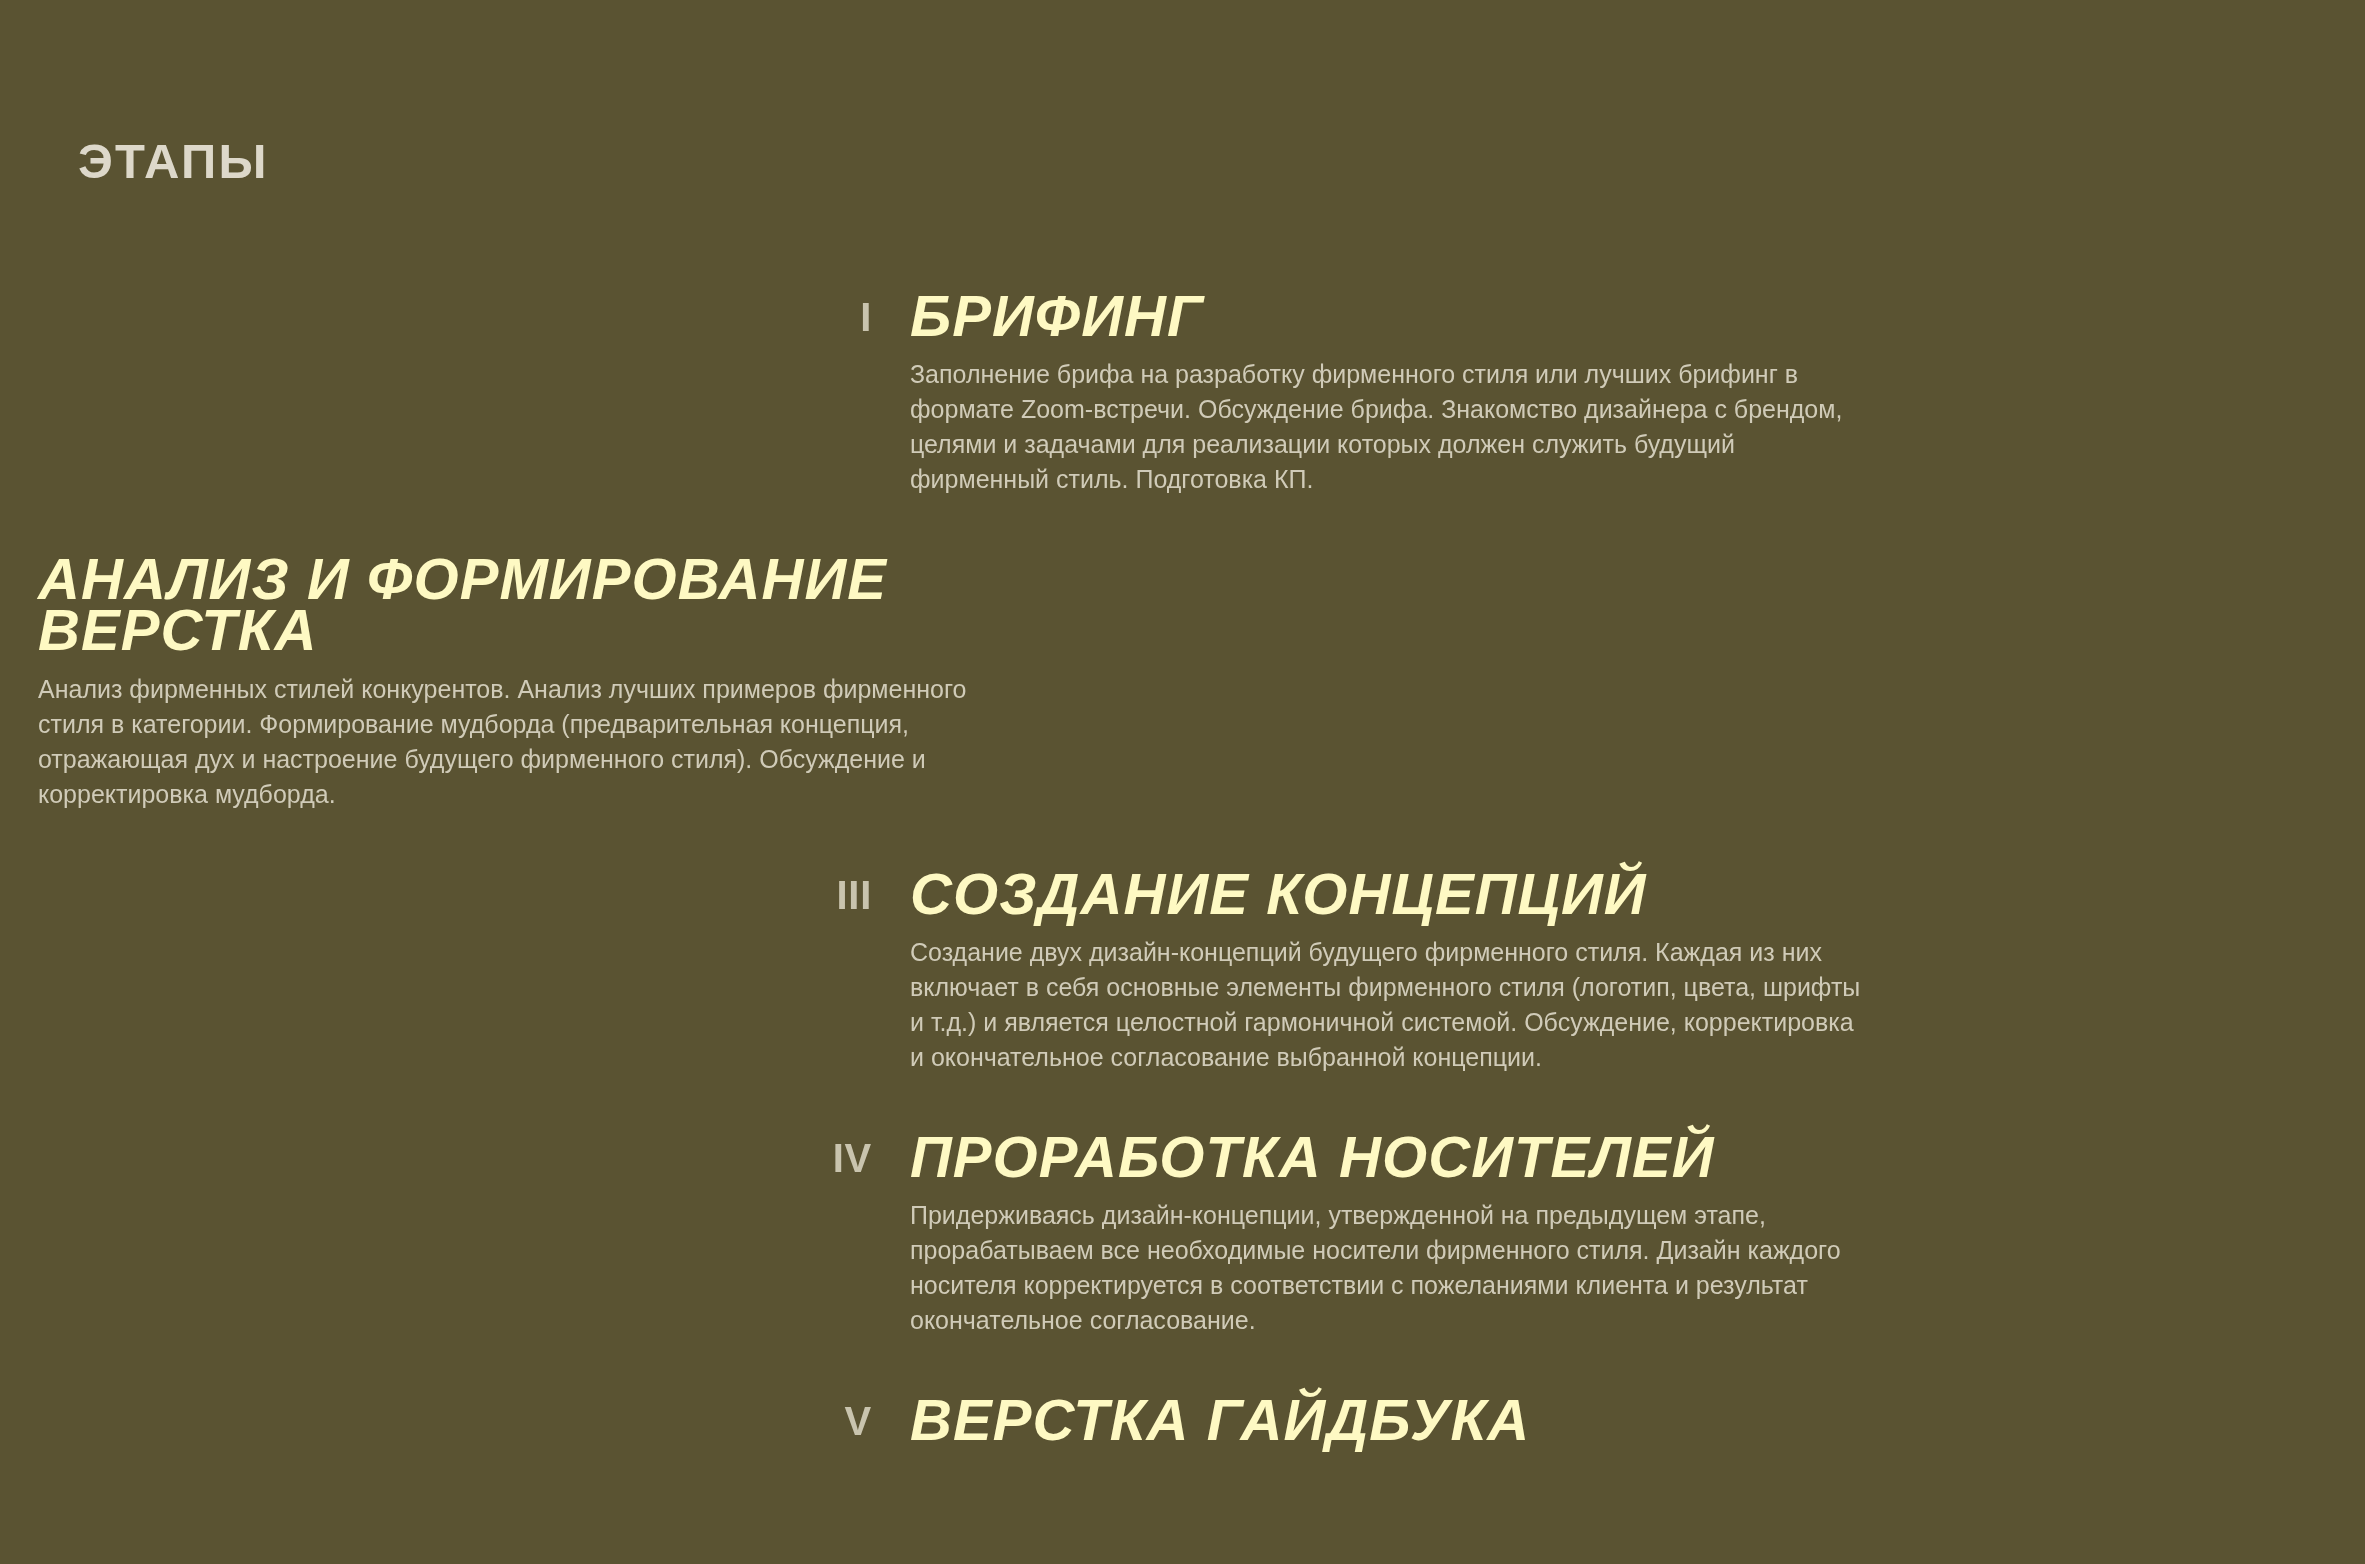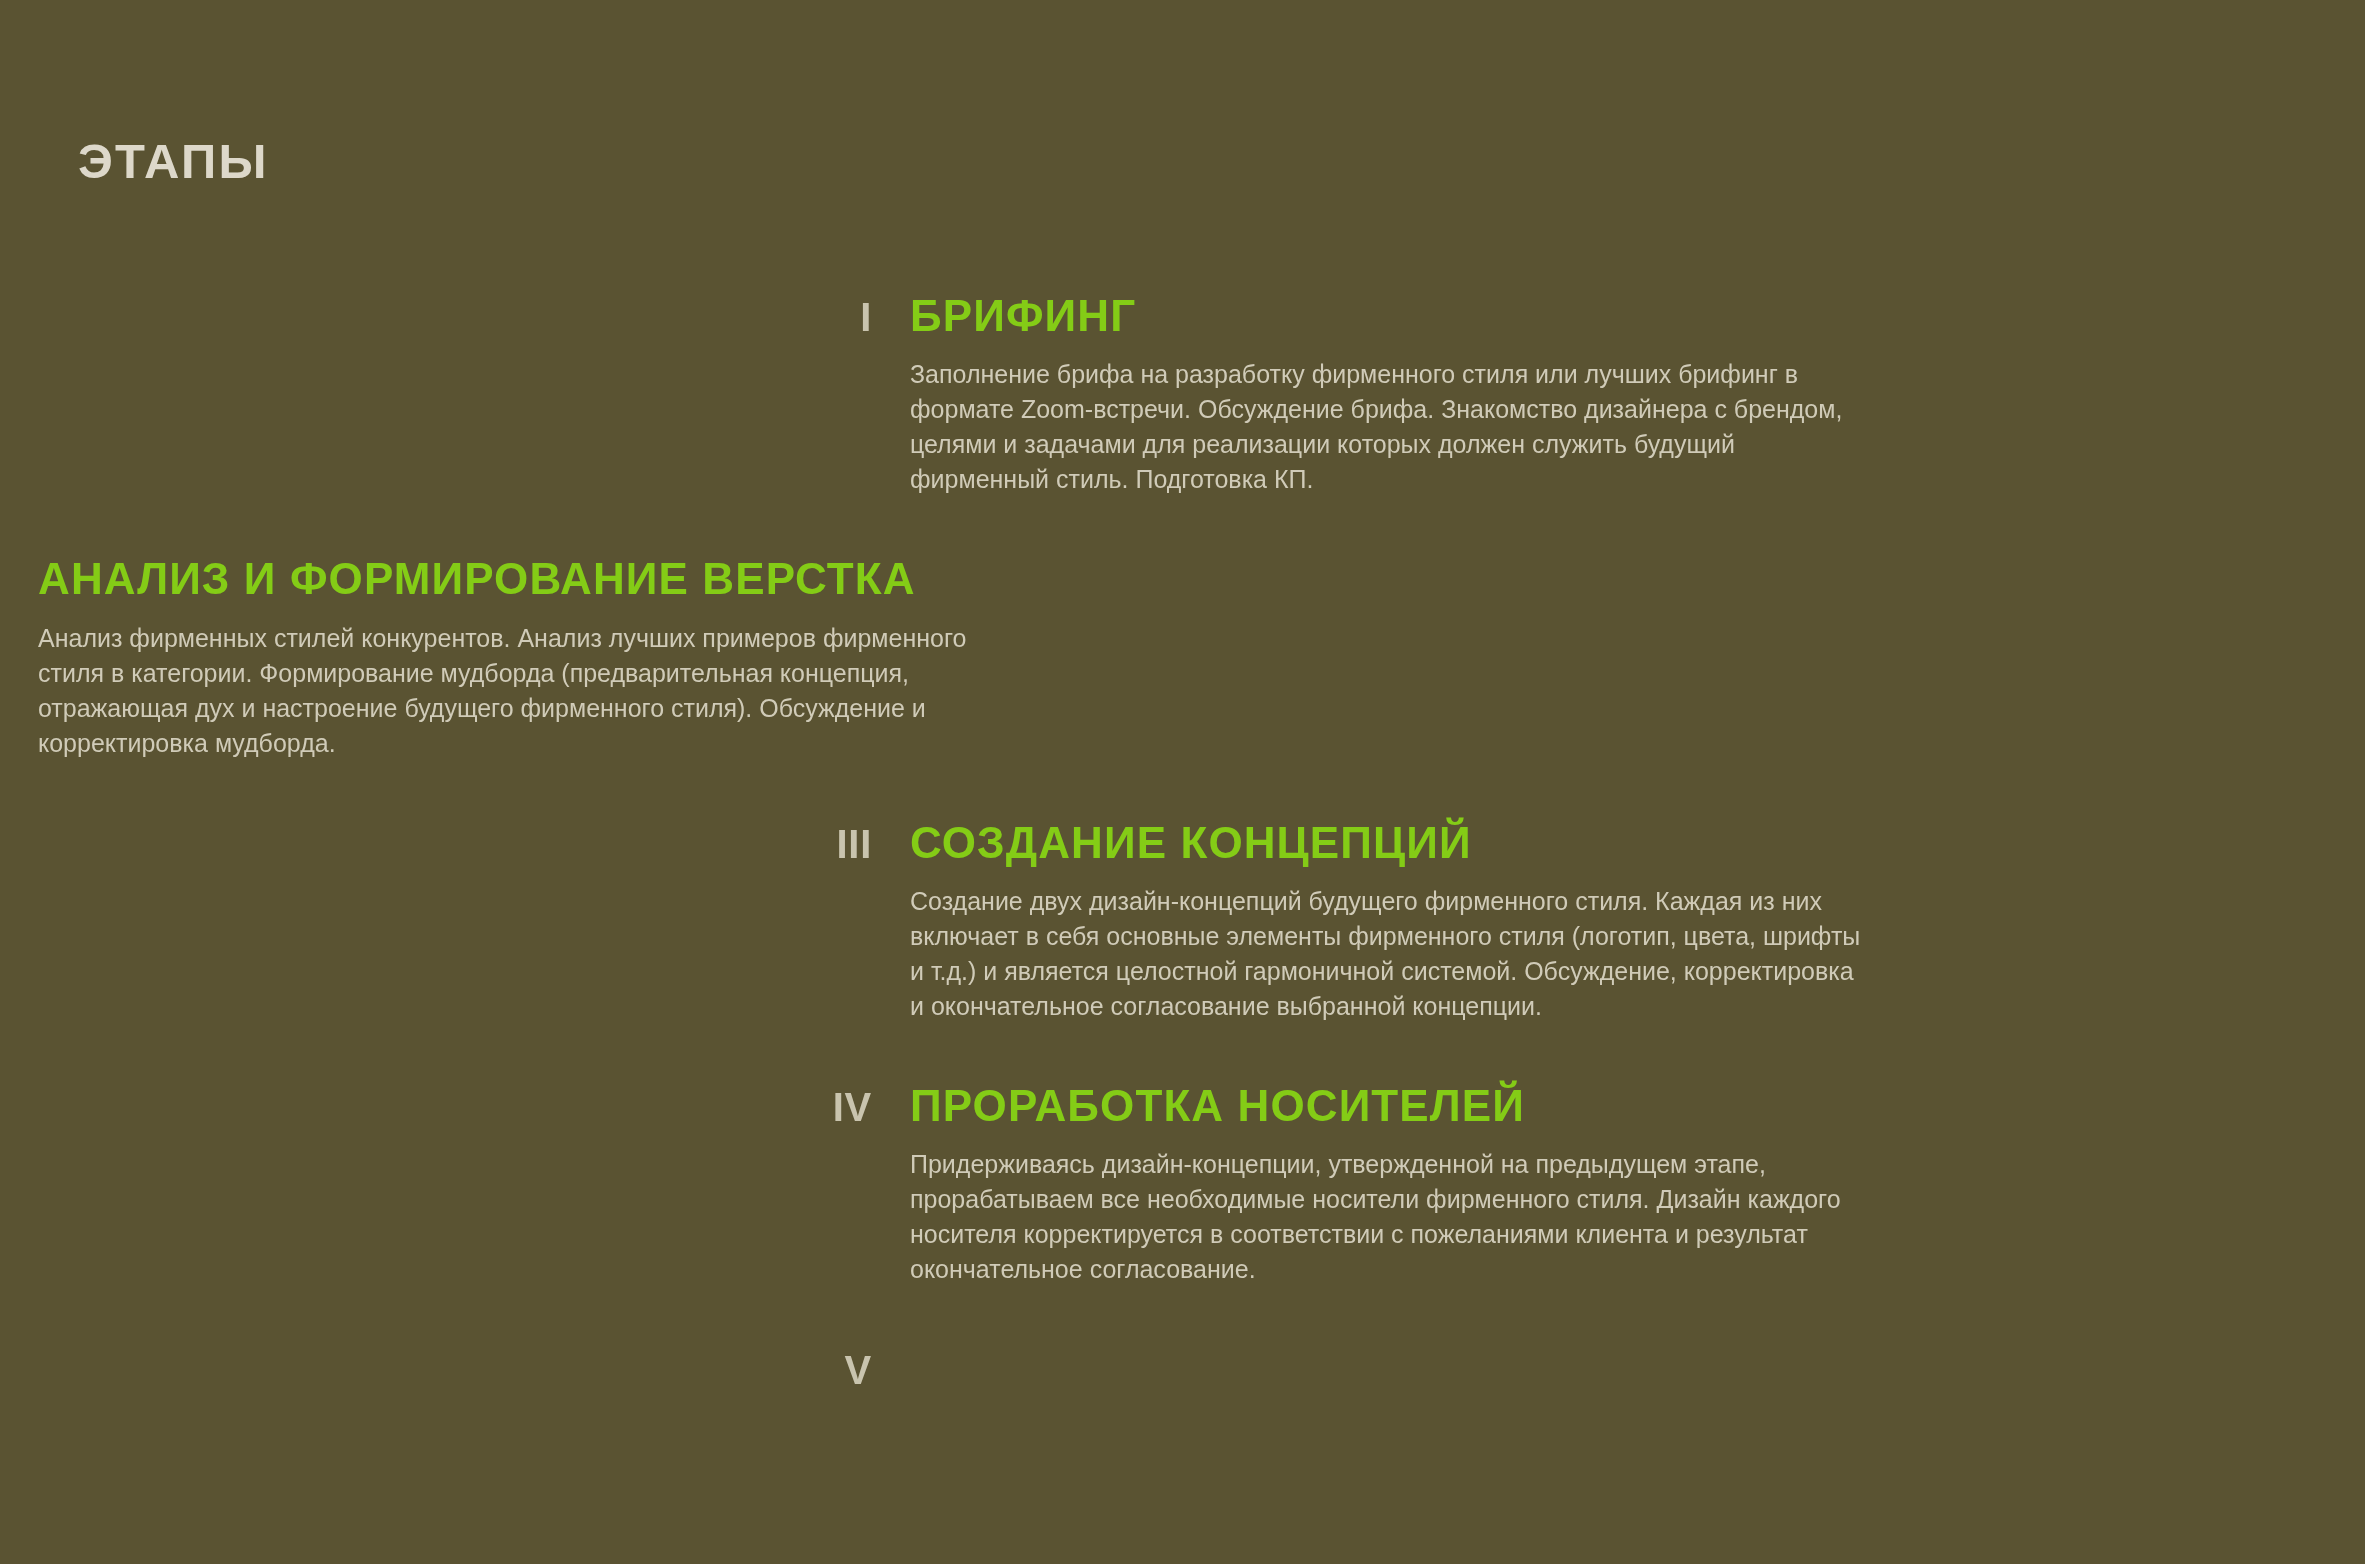--- a/index.html
+++ b/index.html
@@ -45,25 +45,26 @@
     line-height: 51px;
     padding-top: 2.2px;
     flex: 0 0 auto;
   }
   .stage-content {
     margin-left: 38px;
     width: 961px;
     flex: 0 0 auto;
   }
   .stage-heading {
-    font-size: 44px;
+    font-size: 58px;
     font-weight: 700;
     letter-spacing: 1.1px;
-    color: #84cc16;
+    color: #fef9c3;
     line-height: 51px;
+    font-style: italic;
   }
   .stage-description {
     margin-top: 16.3px;
     font-size: 25px;
     font-weight: 400;
     color: #d0cbb8;
     line-height: 35px;
   }
 </style>
 </head>
@@ -100,17 +101,18 @@
     <div class="stage-numeral">IV</div>
     <div class="stage-content">
       <div class="stage-heading">ПРОРАБОТКА НОСИТЕЛЕЙ</div>
       <div class="stage-description">Придерживаясь дизайн-концепции, утвержденной на предыдущем этапе, прорабатываем все необходимые носители фирменного стиля. Дизайн каждого носителя корректируется в соответствии с пожеланиями клиента и результат окончательное согласование.</div>
     </div>
   </div>
 
   <div class="stage">
     <div class="stage-numeral">V</div>
     <div class="stage-content">
+      <div class="stage-heading">ВЕРСТКА ГАЙДБУКА</div>
     </div>
   </div>
 
 </div>
 
 
 </body></html>

